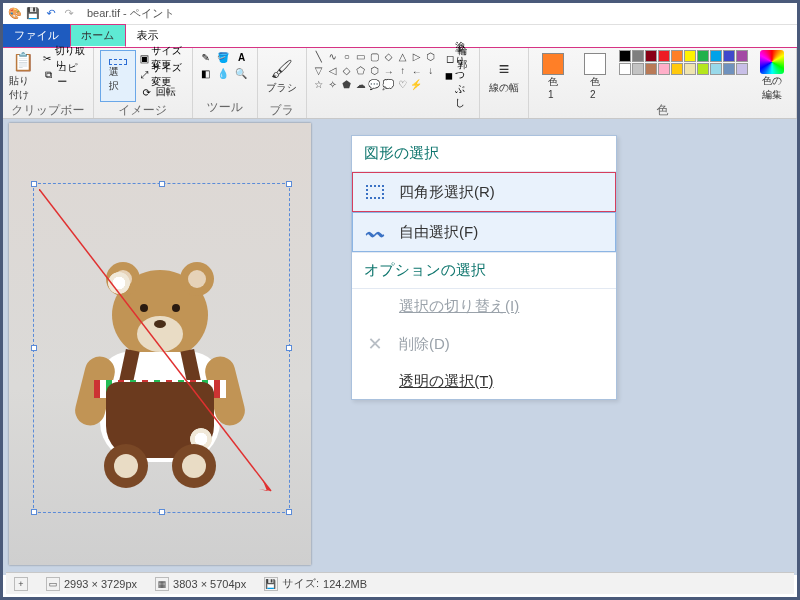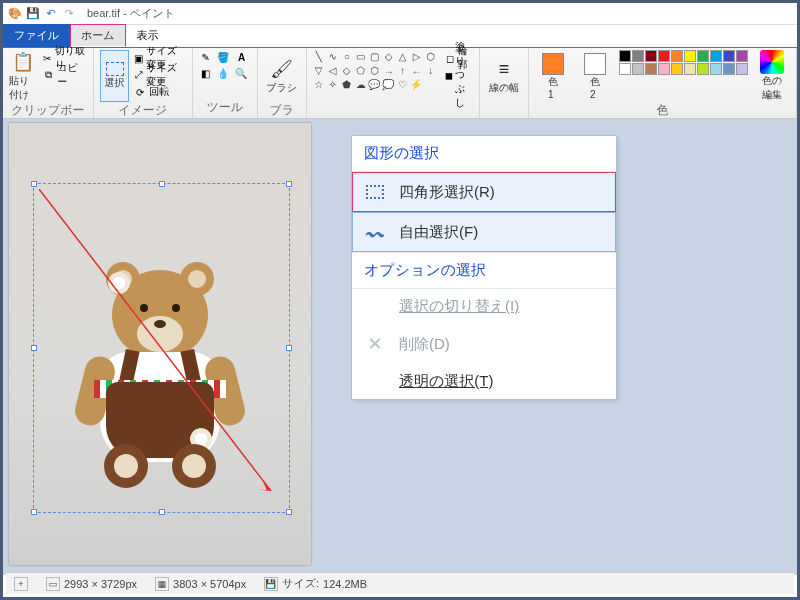--- a/index.html
+++ b/index.html
@@ -6,32 +6,32 @@
 body { width: 800px; height: 600px; overflow: hidden; background: #fff; border: 3px solid #4a5a7a; position: relative; }
 
 .titlebar { height: 22px; background: #fff; display: flex; align-items: center; font-size: 11px; padding-left: 4px; gap: 4px; border-bottom: 1px solid #e0e0e0; }
 .titlebar .qat { display: flex; gap: 2px; align-items: center; }
 .titlebar .qat span { width: 16px; height: 16px; display: inline-flex; align-items: center; justify-content: center; font-size: 11px; }
 .titlebar .title { margin-left: 6px; color: #555; }
 
 .tabrow { height: 22px; display: flex; align-items: flex-end; font-size: 11px; background: #fff; }
 .tab { padding: 3px 10px; border: 1px solid transparent; cursor: pointer; }
 .tab.file { background: #1e5bbf; color: #fff; }
-.tab.active { background: #e5e5e5; border: 1px solid #d63384; border-bottom: 1px solid #fff; color: #333; position: relative; z-index: 2; }
+.tab.active { background: #5eead4; border: 1px solid #d63384; border-bottom: 1px solid #fff; color: #333; position: relative; z-index: 2; }
 
 .ribbon { height: 72px; background: linear-gradient(#f7f7f7,#eeeeee); border-top: 1px solid #d63384; border-bottom: 1px solid #c8c8c8; display: flex; font-size: 10px; }
 .group { border-right: 1px solid #d5d5d5; padding: 2px 6px 0; display: flex; flex-direction: column; justify-content: space-between; }
 .group-label { text-align: center; color: #666; font-size: 12px; padding-bottom: 2px; }
 .group-body { display: flex; align-items: flex-start; gap: 4px; flex: 1; }
 .big-btn { display: flex; flex-direction: column; align-items: center; justify-content: center; width: 36px; height: 52px; font-size: 10px; color: #333; }
 .big-btn .ic { width: 24px; height: 24px; display: flex; align-items: center; justify-content: center; font-size: 18px; }
 .mini-col { display: flex; flex-direction: column; gap: 1px; font-size: 10px; }
 .mini-row { display: flex; align-items: center; gap: 2px; height: 16px; }
 .ic-sm { width: 14px; height: 14px; display: inline-flex; align-items: center; justify-content: center; }
-.sel-btn { border: 1px solid #6aa7e8; background: #e3f0fc; padding: 2px; }
+.sel-btn { border: 1px solid #6aa7e8; background: #e3f0fc; padding: 8px; }
 
 .shapes-gallery { display: grid; grid-template-columns: repeat(9, 12px); grid-auto-rows: 12px; gap: 2px; font-size: 10px; color: #444; }
 .shapes-gallery span { display: flex; align-items: center; justify-content: center; }
 
 .palette { display: flex; gap: 6px; align-items: flex-start; }
 .swatch-big { width: 22px; height: 22px; border: 1px solid #888; }
 .swatch-grid { display: grid; grid-template-columns: repeat(10, 12px); grid-auto-rows: 12px; gap: 1px; }
 .swatch-grid span { border: 1px solid #999; }
 
 .workspace { display: flex; height: calc(100% - 22px - 22px - 72px - 22px); background: #c8d4e4; }
@@ -58,21 +58,21 @@
 .bear-foot { width:44px; height:44px; background:#7a4826; border-radius:50%; position:absolute; bottom:-26px; }
 .bear-foot.l{left:4px;} .bear-foot.r{right:4px;}
 .bear-foot::after{content:"";position:absolute;inset:10px;background:#e9dcc5;border-radius:50%;}
 
 .sel-rect { position: absolute; left: 24px; top: 60px; width: 257px; height: 330px; border: 1px dashed #5a8bd8; }
 .handle { position:absolute; width:6px; height:6px; background:#fff; border:1px solid #5a8bd8; }
 .arrow { position:absolute; left:30px; top:66px; width:240px; height:310px; pointer-events:none; }
 
 .right-pane { flex:1; background:#c8d4e4; padding: 16px 12px 0 10px; }
 .menu { background:#fff; border:1px solid #aac1dd; width: 266px; box-shadow: 2px 2px 4px rgba(0,0,0,.1); }
-.menu-header { padding: 8px 12px; font-size: 15px; color:#1d4ed8; border-bottom: 1px solid #e3e9f2; }
+.menu-header { padding: 8px 12px; font-size: 15px; color:#0f766e; border-bottom: 1px solid #e3e9f2; }
 .menu-item { display:flex; align-items:center; gap: 12px; padding: 7px 10px; font-size: 15px; color:#333; border: 1px solid transparent; }
 .menu-item.hover { background:#e9f2fc; border:1px solid #8cb5e4; }
 .menu-item.hi { outline: 1px solid #d63e5d; outline-offset:-1px; }
 .menu-item.disabled { color:#9aa2aa; }
 .menu-item .mi-ic { width: 24px; height:24px; display:flex; align-items:center; justify-content:center; font-size:18px; color:#3b72c4; }
 .menu-item.disabled .mi-ic { color:#b8bec5; }
 .menu-item.indent { padding-left: 46px; text-decoration: underline; }
 
 .statusbar { position:absolute; left:3px; right:3px; bottom:3px; height:22px; background:#f2f2f2; border-top:1px solid #c8c8c8; display:flex; align-items:center; font-size:11px; color:#444; gap:18px; padding:0 8px; }
 .statusbar .cell { display:flex; align-items:center; gap:4px; }

